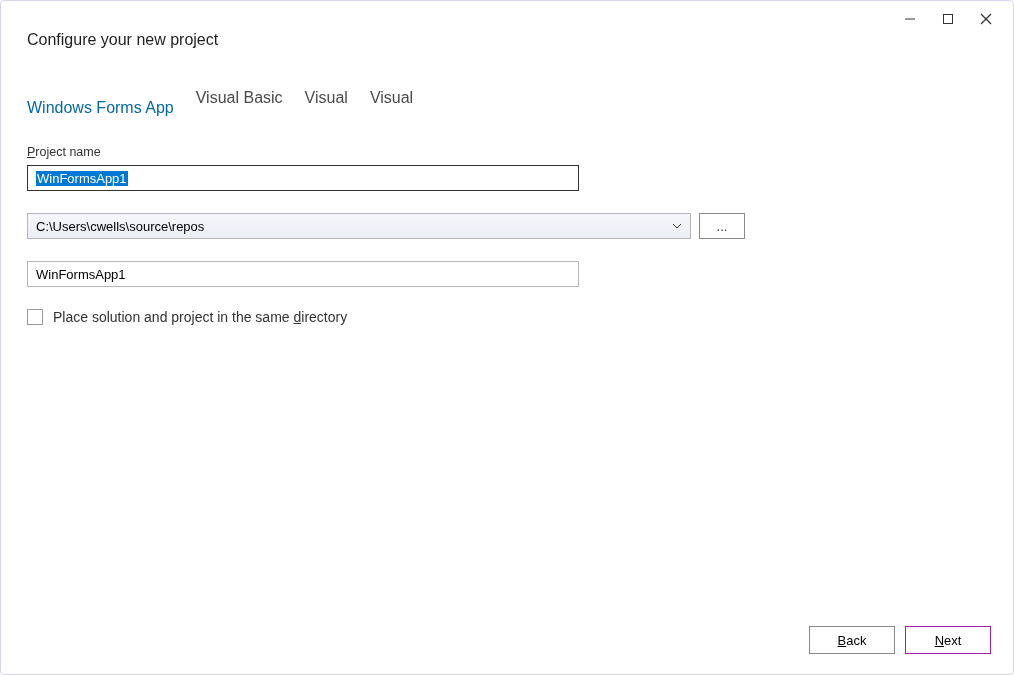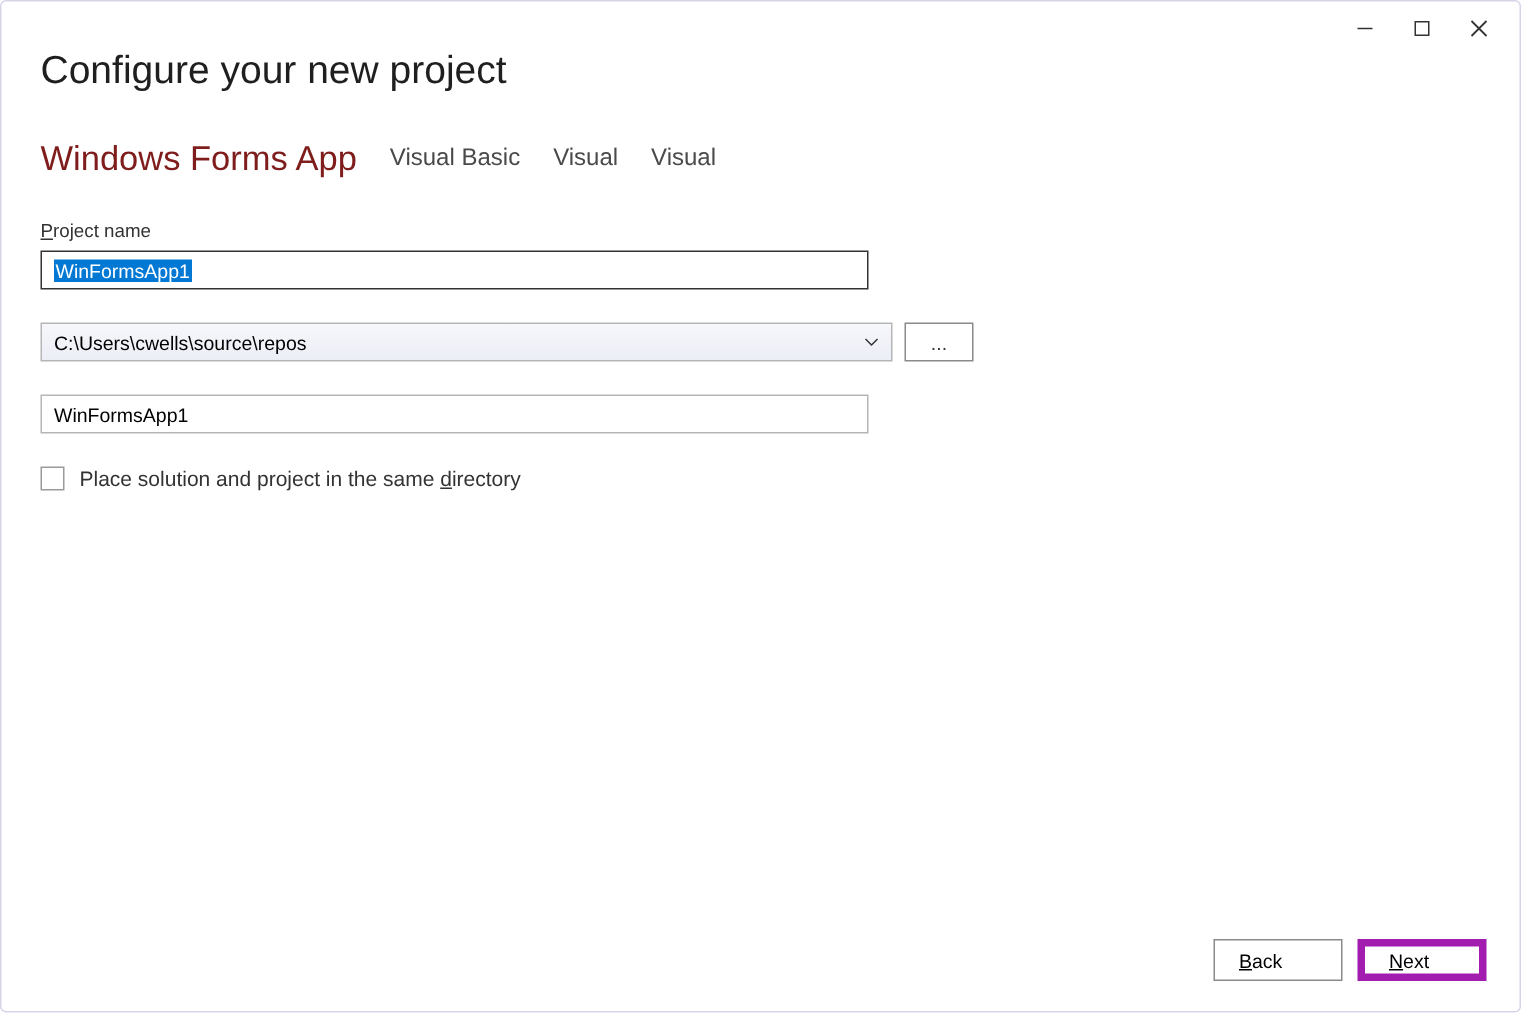--- a/index.html
+++ b/index.html
@@ -31,35 +31,36 @@
       display: flex;
       align-items: center;
       justify-content: center;
       color: #333;
       cursor: pointer;
     }
     .content {
       padding: 30px 26px 0 26px;
     }
     .h1 {
-      font-size: 26px;
+      font-size: 16px;
       font-weight: 500;
       color: #1f1f1f;
       margin-bottom: 30px;
     }
     .subrow {
       display: flex;
       align-items: center;
       gap: 22px;
       margin-bottom: 28px;
     }
     .subtitle {
-      font-size: 23px;
+      font-size: 16px;
       font-weight: 400;
-      color: #7f1d1d;
+      color: #0369a1;
+      margin-top: 20px;
     }
     .tag {
       font-size: 16px;
       color: #4a4a4a;
     }
     .field-label {
       font-size: 12.5px;
       color: #333;
       margin-bottom: 6px;
       display: flex;
@@ -80,21 +81,21 @@
     }
     .text-input.light {
       border: 1px solid #b6b6b6;
     }
     .combo-wrap {
       display: flex;
       align-items: center;
       gap: 8px;
     }
     .combo {
-      width: 568px;
+      width: 664px;
       height: 26px;
       border: 1px solid #b6b6b6;
       background: linear-gradient(#f6f7fb, #eceef6);
       display: flex;
       align-items: center;
       justify-content: space-between;
       padding: 0 8px;
       font-size: 13px;
       cursor: pointer;
     }
@@ -147,26 +148,26 @@
       display: flex;
       gap: 10px;
     }
     .nav-btn {
       width: 86px;
       height: 28px;
       border: 1px solid #8a8a8a;
       background: #fff;
       display: flex;
       align-items: center;
-      font-size: 13px;
-      cursor: pointer;
-      padding-left: 16px;
+      justify-content: center;
+      font-size: 13px;
+      cursor: pointer;
     }
     .nav-btn.primary {
-      border: 5px solid #a21caf;
+      border: 1px solid #a21caf;
     }
     .ul-char {
       text-decoration: underline;
     }
     .input-mimic {
       width: 552px;
       height: 26px;
       border: 1px solid #333;
       padding: 3px 8px;
       font-size: 13px;

